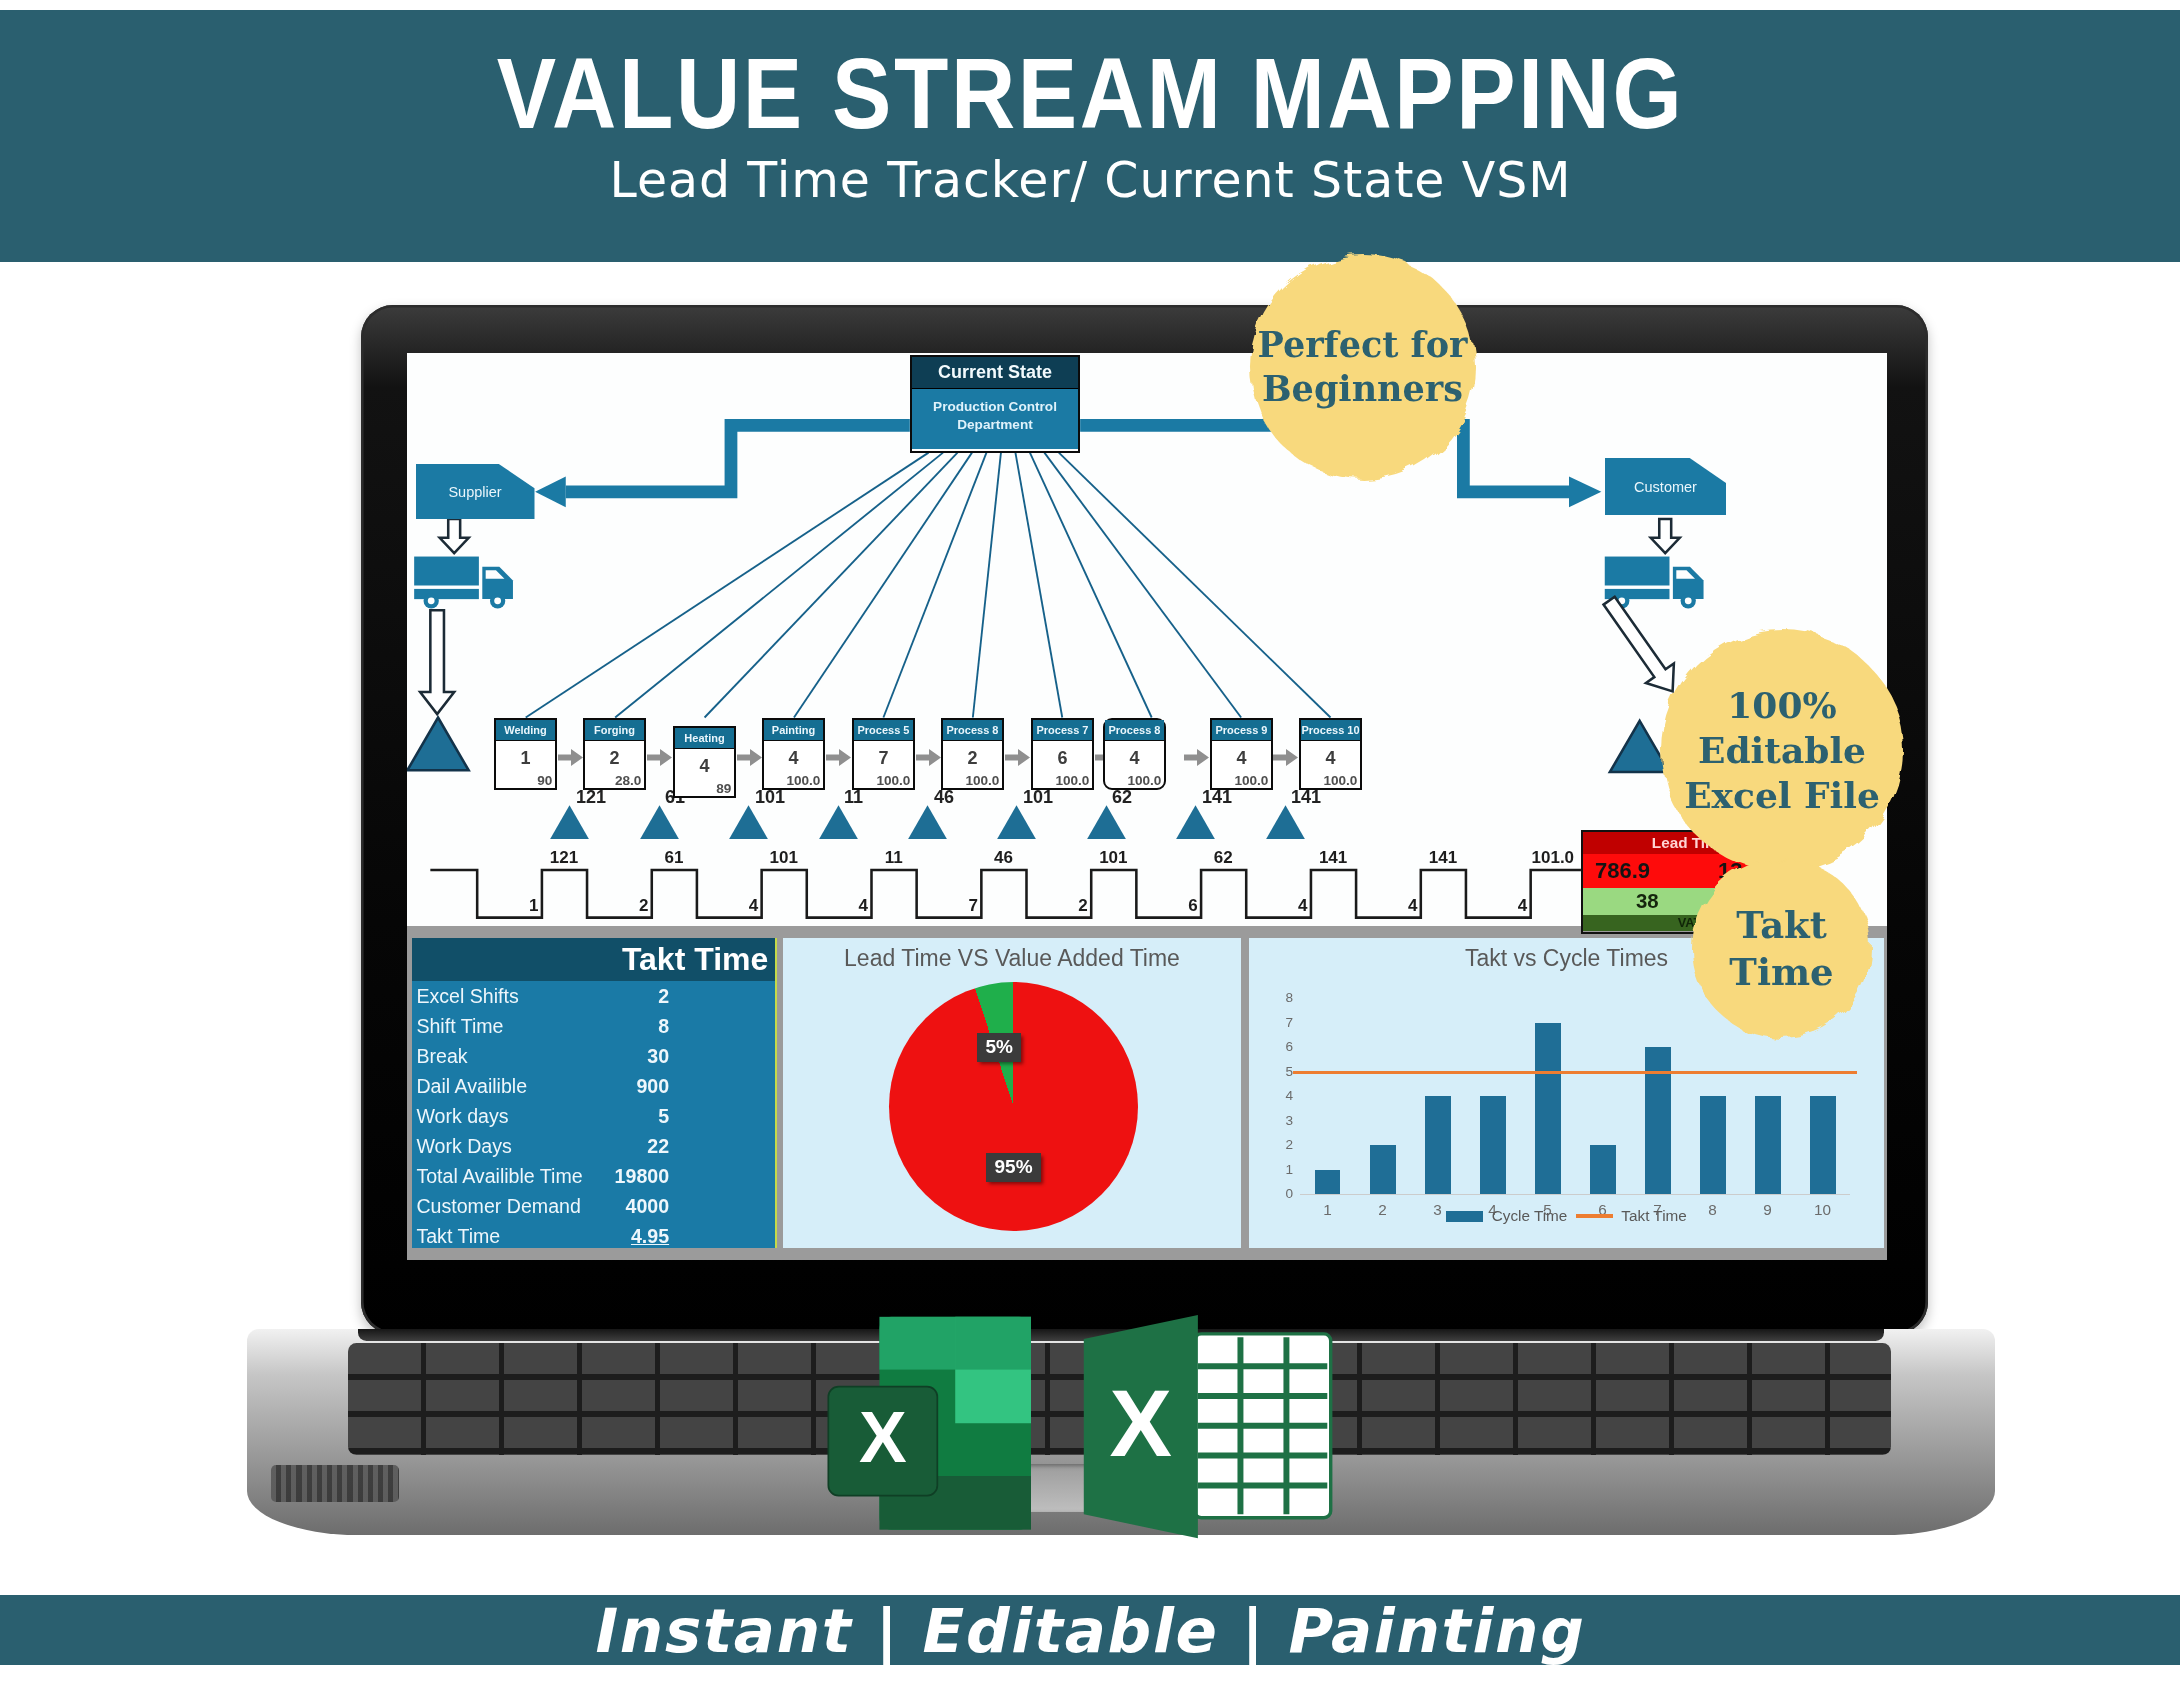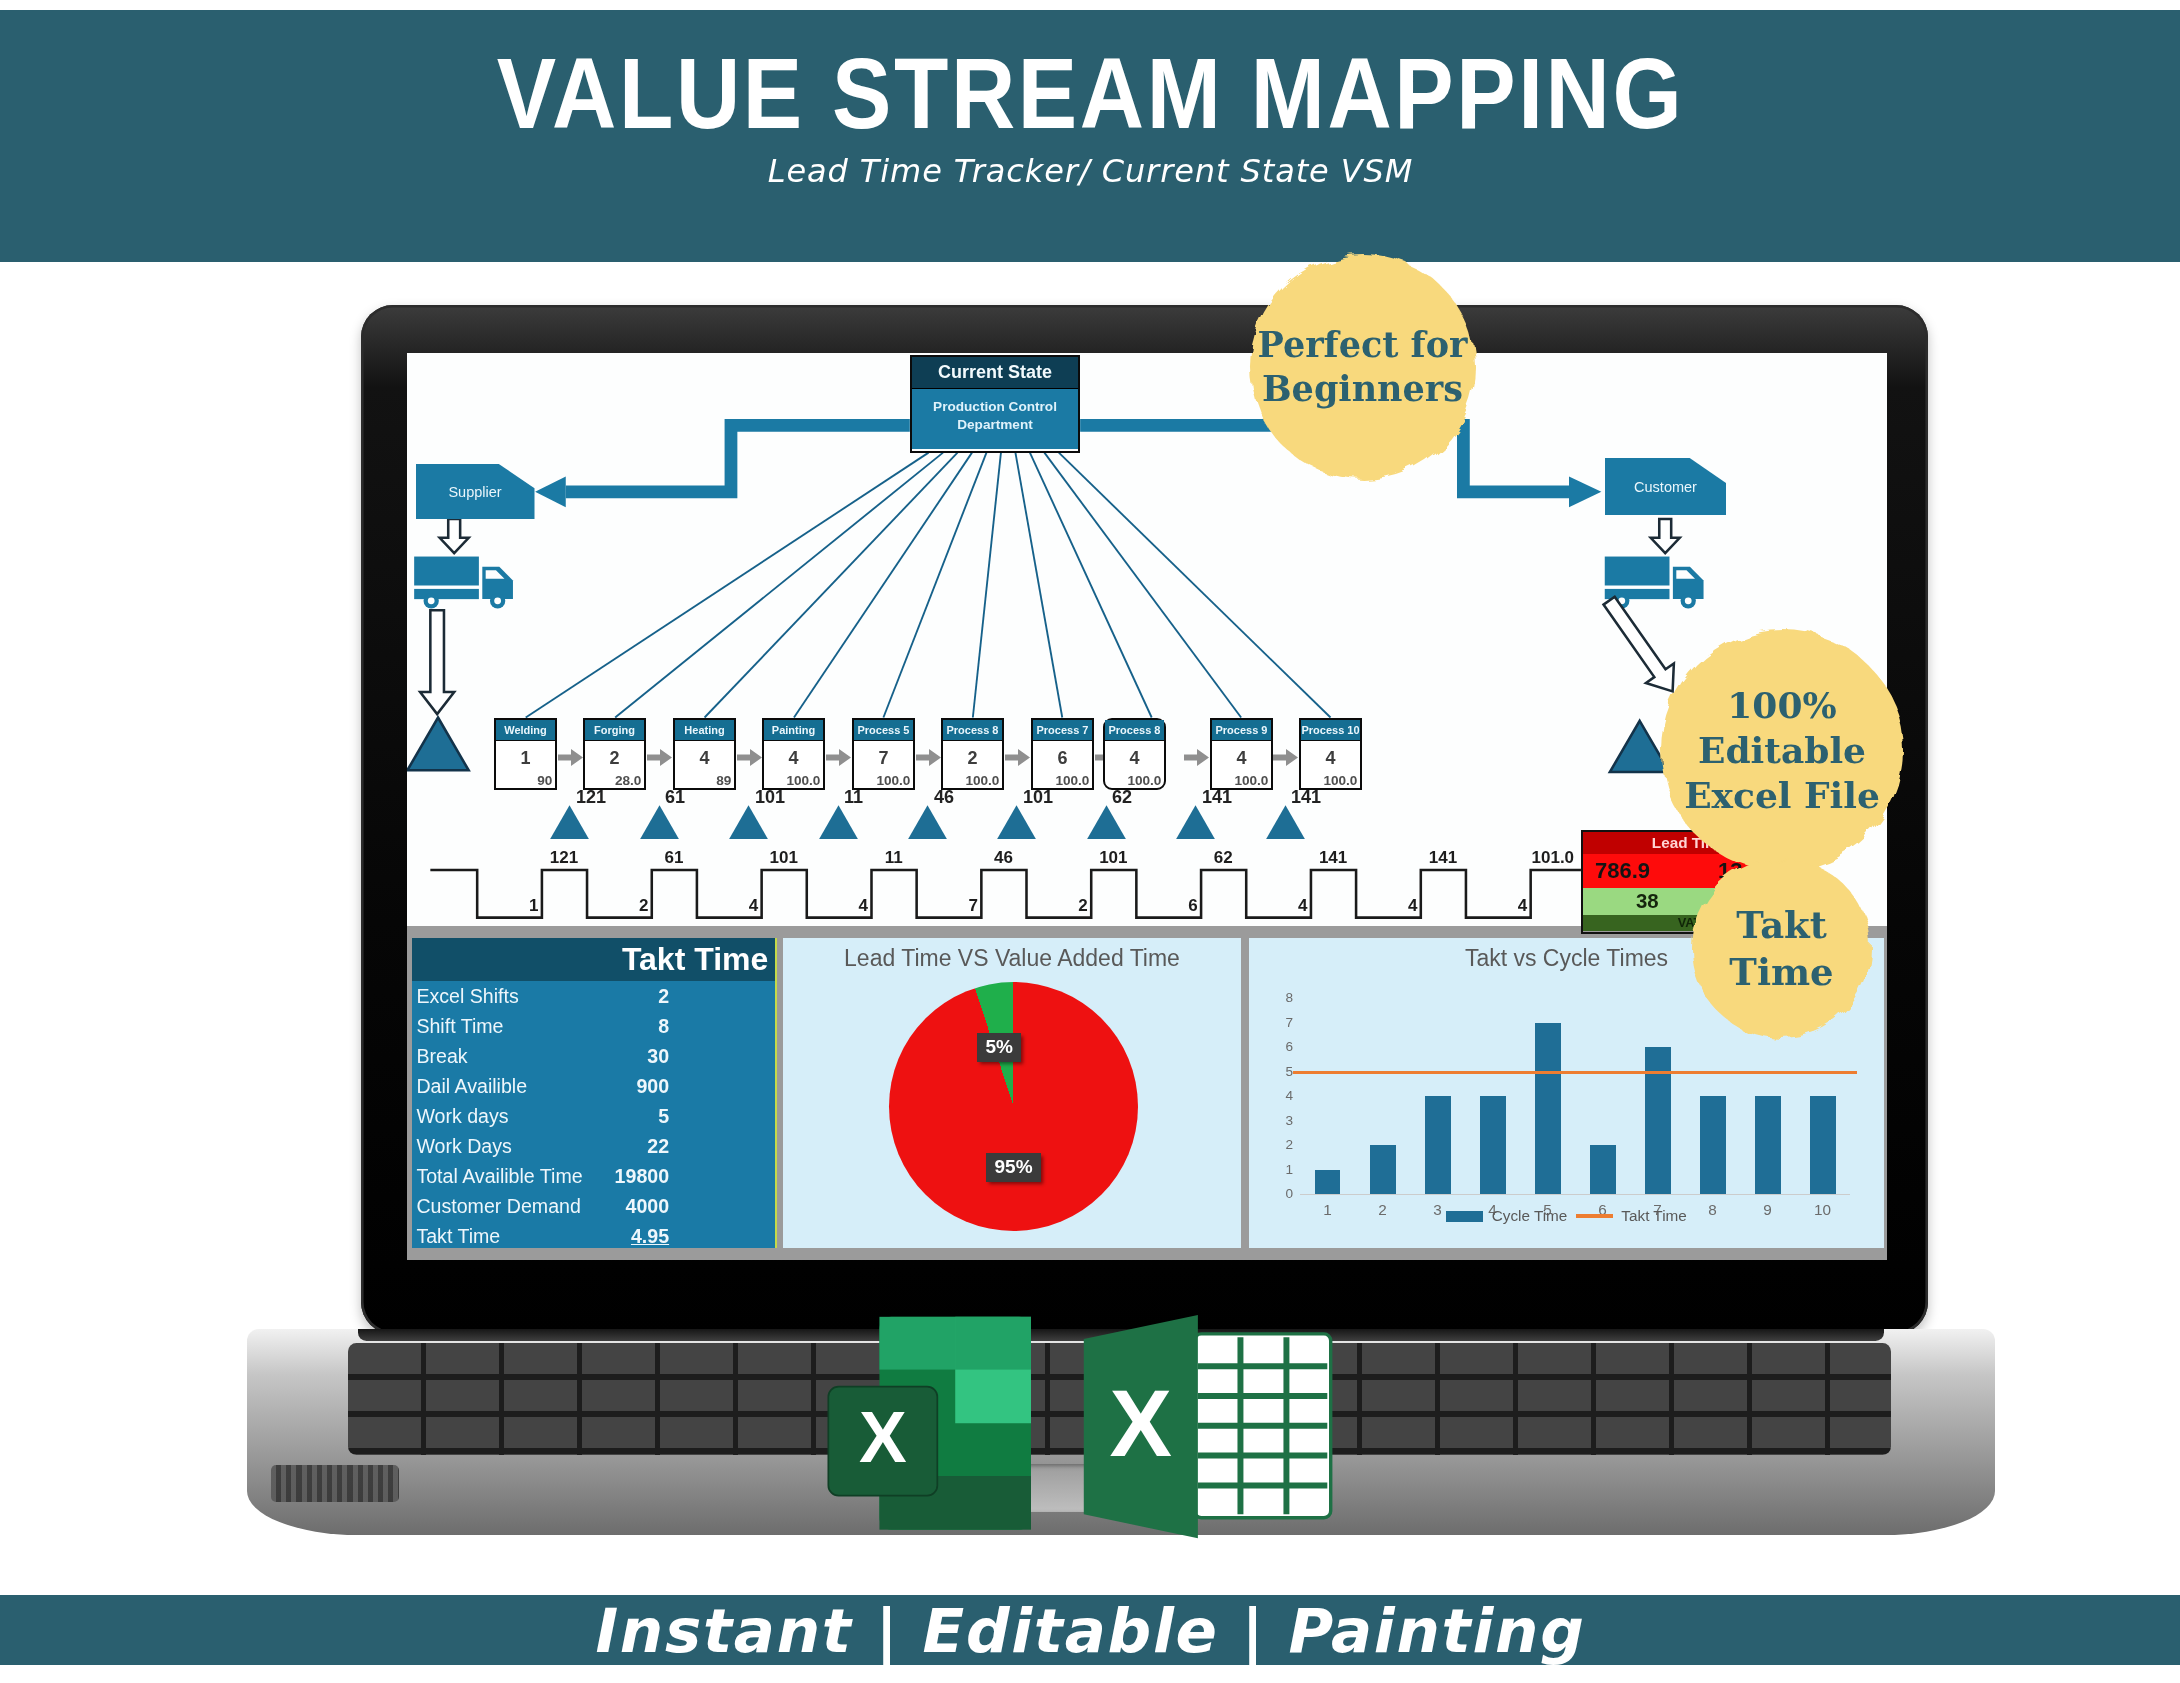--- a/index.html
+++ b/index.html
@@ -5,21 +5,21 @@
   html,body{margin:0;padding:0;background:#ffffff;}
   .page{position:relative;width:2181px;height:1683px;background:#ffffff;overflow:hidden;
         font-family:"Liberation Sans", sans-serif;}
 
   
   .top-banner{position:absolute;left:0;top:10.2px;width:2181px;height:252px;background:#2a5f6f;
               color:#fff;text-align:center;}
   .main-title{margin-top:25.6px;font-size:89px;font-weight:800;letter-spacing:2.6px;
               transform:scaleY(1.12);transform-origin:top center;
               font-family:"Liberation Sans", sans-serif;}
-  .sub-title{margin-top:13.6px;font-size:32px;font-style:italic;font-weight:500;letter-spacing:0.9px;
+  .sub-title{margin-top:13.6px;font-size:49px;font-weight:500;letter-spacing:0.9px;
              font-family:"DejaVu Sans", cursive, sans-serif;}
 
   
   .footer-banner{position:absolute;left:0;top:1595px;width:2181px;height:70px;background:#2a5f6f;
                  color:#fff;display:flex;align-items:center;justify-content:center;
                  font-size:61px;font-style:italic;font-weight:600;letter-spacing:1.7px;
                  font-family:"DejaVu Sans", cursive, sans-serif;}
 
   
   .bezel{position:absolute;left:361px;top:305px;width:1567px;height:1029px;border-radius:32px;
@@ -243,21 +243,21 @@
           <div class="p-cycle">1</div>
           <div class="p-change">90</div>
         </div>
         <div class="flow-arrow" style="left: 64px;"></div>
         <div class="p-box" style="left: 89px;">
           <div class="p-head">Forging</div>
           <div class="p-cycle">2</div>
           <div class="p-change">28.0</div>
         </div>
         <div class="flow-arrow" style="left: 153px;"></div>
-        <div class="p-box" style="left: 179px;">
+        <div class="p-box" style="left: 179px; margin-top: 8px;">
           <div class="p-head">Heating</div>
           <div class="p-cycle">4</div>
           <div class="p-change">89</div>
         </div>
         <div class="flow-arrow" style="left: 243px;"></div>
         <div class="p-box" style="left: 268px;">
           <div class="p-head">Painting</div>
           <div class="p-cycle">4</div>
           <div class="p-change">100.0</div>
         </div>

